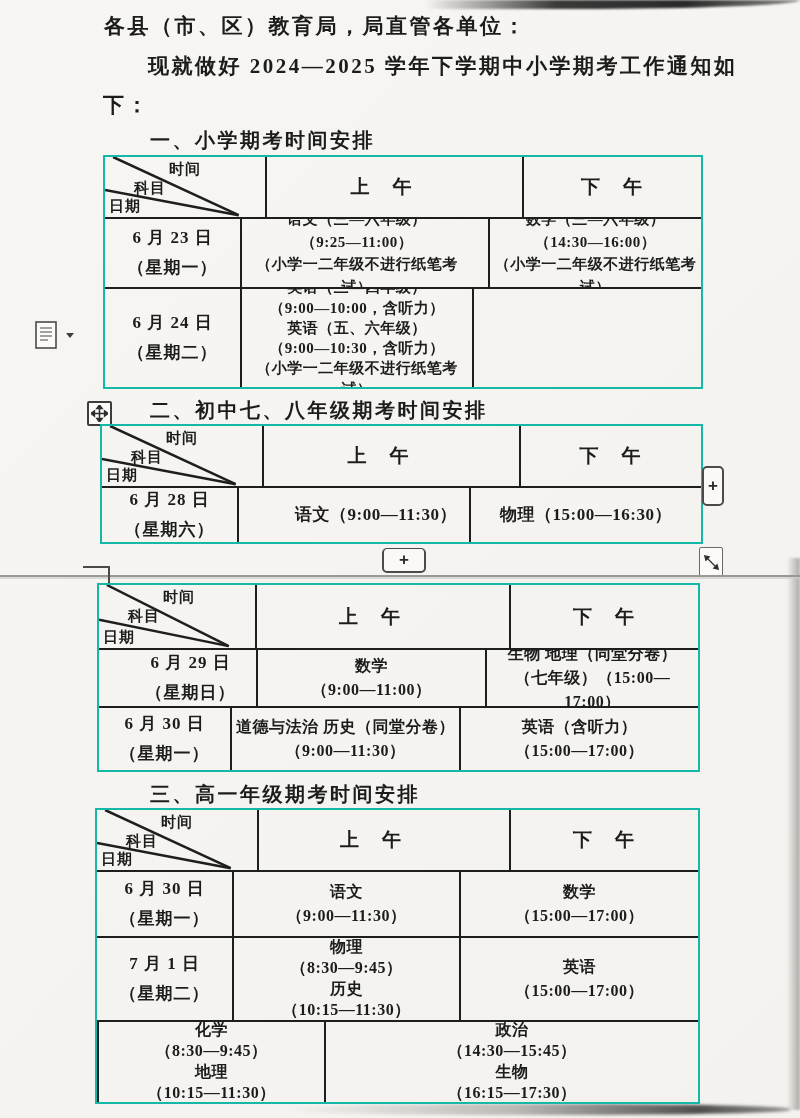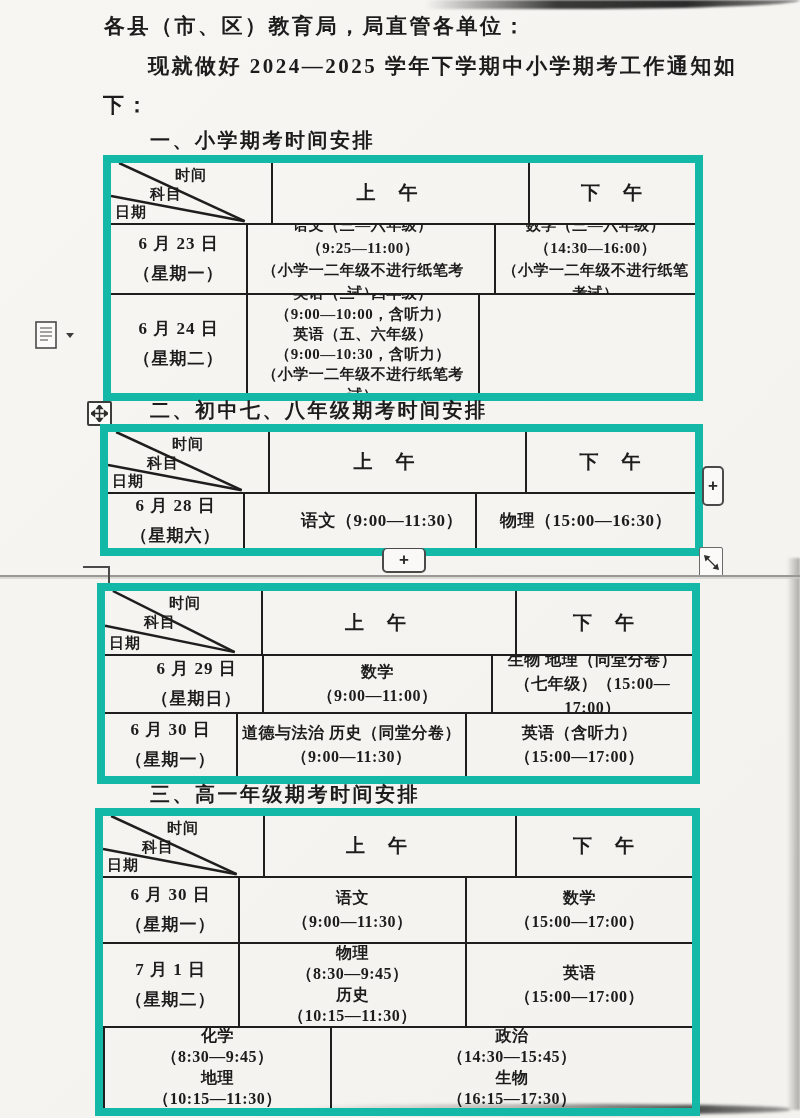--- a/index.html
+++ b/index.html
@@ -5,40 +5,40 @@
   html,body{margin:0;padding:0;}
   body{
     width:800px;height:1118px;position:relative;overflow:hidden;
     background:linear-gradient(135deg,#f7f6f3 0%,#f5f4f1 40%,#f3f2ee 100%);
     font-family:"Liberation Serif","DejaVu Serif",serif;color:#1c1c1c;
   }
   .abs{position:absolute;}
   .para{font-size:21px;font-weight:600;letter-spacing:2.5px;white-space:nowrap;}
   .sec-title{font-family:"Liberation Sans","DejaVu Sans",sans-serif;font-size:20px;font-weight:700;letter-spacing:2.5px;white-space:nowrap;}
   
-  .tbl{border:8px solid #14b8a6;box-sizing:border-box;}
+  .tbl{border:2px solid #14b8a6;box-sizing:border-box;}
   .trow{display:flex;box-sizing:border-box;border-top:2px solid #1e1e1e;}
   .trow.first{border-top:none;}
   .cell{box-sizing:border-box;border-left:2px solid #1e1e1e;display:flex;flex-direction:column;justify-content:center;
         align-items:center;text-align:center;white-space:pre-line;overflow:hidden;}
   .cell.first{border-left:none;}
   .cell-head{font-family:"Liberation Sans","DejaVu Sans",sans-serif;font-size:19px;font-weight:700;letter-spacing:2px;margin-left:25px;}
   .cell-date{font-size:17px;font-weight:700;line-height:1.75;letter-spacing:1px;}
   .cell-body{font-size:16px;font-weight:600;line-height:1.5;letter-spacing:.5px;padding:2px 4px;}
   
   .t1 .ca,.t2 .ca{width:135px;} .t1 .cb,.t2 .cb{width:232px;} .t1 .cc,.t2 .cc{flex:1;}
   .t2b .ca{width:131px;} .t2b .cb{width:229px;} .t2b .cc{flex:1;}
   .t3 .ca{width:135px;} .t3 .cb{width:227px;} .t3 .cc{flex:1;}
   
   .corner{position:relative;}
   .corner svg{position:absolute;inset:0;width:100%;height:100%;}
   .corner span{position:absolute;font-family:"Liberation Sans","DejaVu Sans",sans-serif;
                font-size:15px;font-weight:700;letter-spacing:1px;line-height:1;}
   .c-time{top:4px;left:64px;}
-  .c-subject{top:23px;left:39px;}
+  .c-subject{top:23px;left:29px;}
   .c-date{bottom:4px;left:4px;}
   
   .plus-btn{box-sizing:border-box;border:2px solid #4a4a4a;border-radius:5px;background:#faf9f7;
             display:flex;align-items:center;justify-content:center;
             font-family:"Liberation Sans","DejaVu Sans",sans-serif;font-size:17px;font-weight:700;color:#2b2b2b;}
   .handle-box{box-sizing:border-box;border:2px solid #3d3d3d;border-radius:2px;background:#fbfaf8;
               display:flex;align-items:center;justify-content:center;}
   
   .artifact{pointer-events:none;}
 </style>

